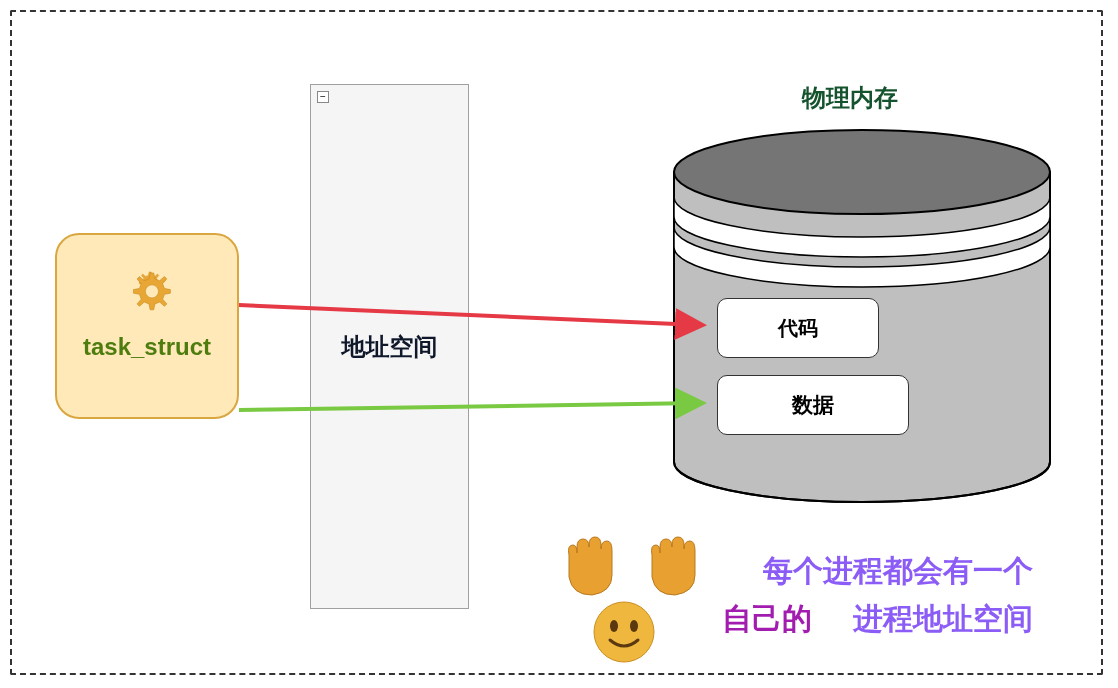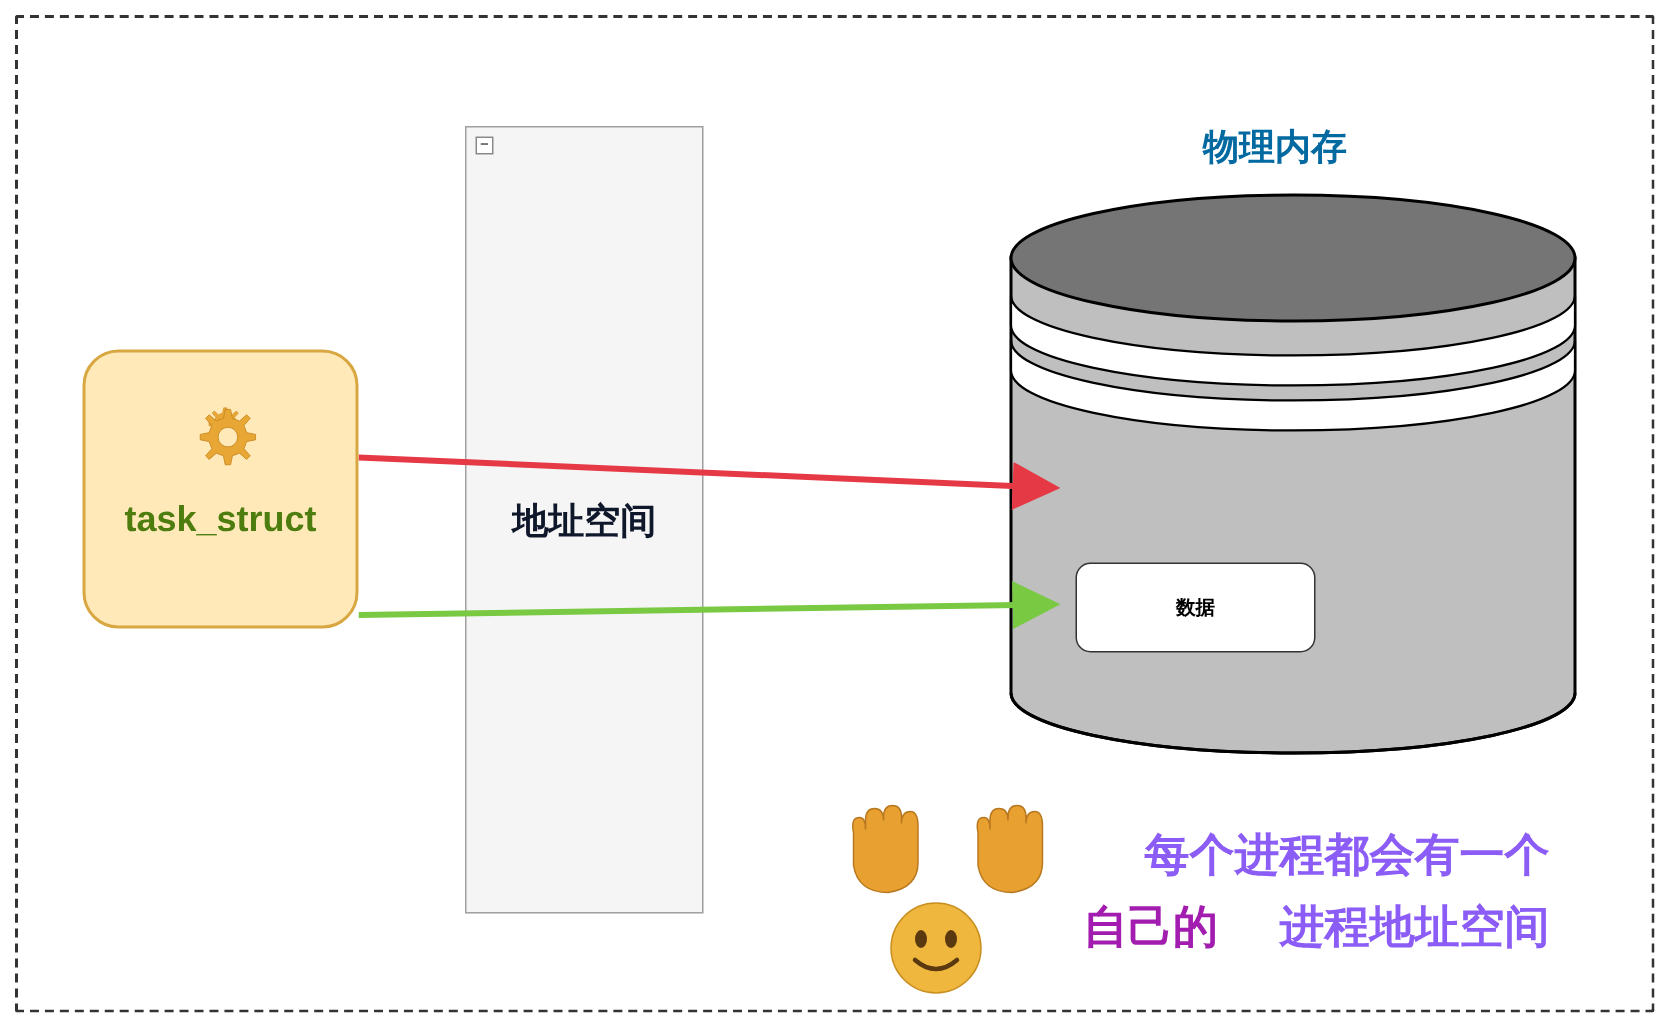--- a/index.html
+++ b/index.html
@@ -78,21 +78,21 @@
       font-size: 24px;
       font-weight: bold;
       color: #0f172a;
     }
     .physical-memory-label {
       position: absolute;
       left: 790px;
       top: 70px;
       font-size: 24px;
       font-weight: bold;
-      color: #0369a1;
+      color: #14532d;
     }
     .cylinder {
       position: absolute;
       left: 650px;
       top: 110px;
     }
     .code-box {
       position: absolute;
       left: 705px;
       top: 286px;
@@ -105,29 +105,29 @@
       align-items: center;
       justify-content: center;
       font-size: 20px;
       font-weight: bold;
       z-index: 10;
     }
     .data-box {
       position: absolute;
       left: 705px;
       top: 363px;
-      width: 160px;
+      width: 192px;
       height: 60px;
       background: white;
       border: 1px solid #333;
       border-radius: 10px;
       display: flex;
       align-items: center;
       justify-content: center;
-      font-size: 13px;
+      font-size: 21px;
       font-weight: bold;
       z-index: 10;
     }
     .arrow-red {
       position: absolute;
       left: 227px;
       top: 283px;
       z-index: 5;
     }
     .arrow-green {
@@ -194,20 +194,23 @@
     <path d="M 12 50 L 12 340 A 188 40 0 0 0 388 340 L 388 50 Z" fill="#BFBFBF" stroke="#000" stroke-width="2"></path>
 
     <path d="M 12 340 A 188 40 0 0 0 388 340" fill="none" stroke="#000" stroke-width="2"></path>
 
     <ellipse cx="200" cy="50" rx="188" ry="42" fill="#757575" stroke="#000" stroke-width="2"></ellipse>
 
     <path d="M 12 75 A 188 40 0 0 0 388 75 L 388 95 A 188 40 0 0 1 12 95 Z" fill="white" stroke="#000" stroke-width="1.5"></path>
     <path d="M 12 105 A 188 40 0 0 0 388 105 L 388 125 A 188 40 0 0 1 12 125 Z" fill="white" stroke="#000" stroke-width="1.5"></path>
   </svg>
 
+  <div class="code-box">
+    <span>代码</span>
+  </div>
 
   <div class="data-box">
     <span>数据</span>
   </div>
 
   <svg class="arrow-red" width="480" height="50" viewBox="0 0 480 50">
     <defs>
       <marker id="arrowhead-red" markerWidth="8" markerHeight="8" refX="6" refY="4" orient="auto">
         <polygon points="0 0, 8 4, 0 8" fill="#E63946"></polygon>
       </marker>

